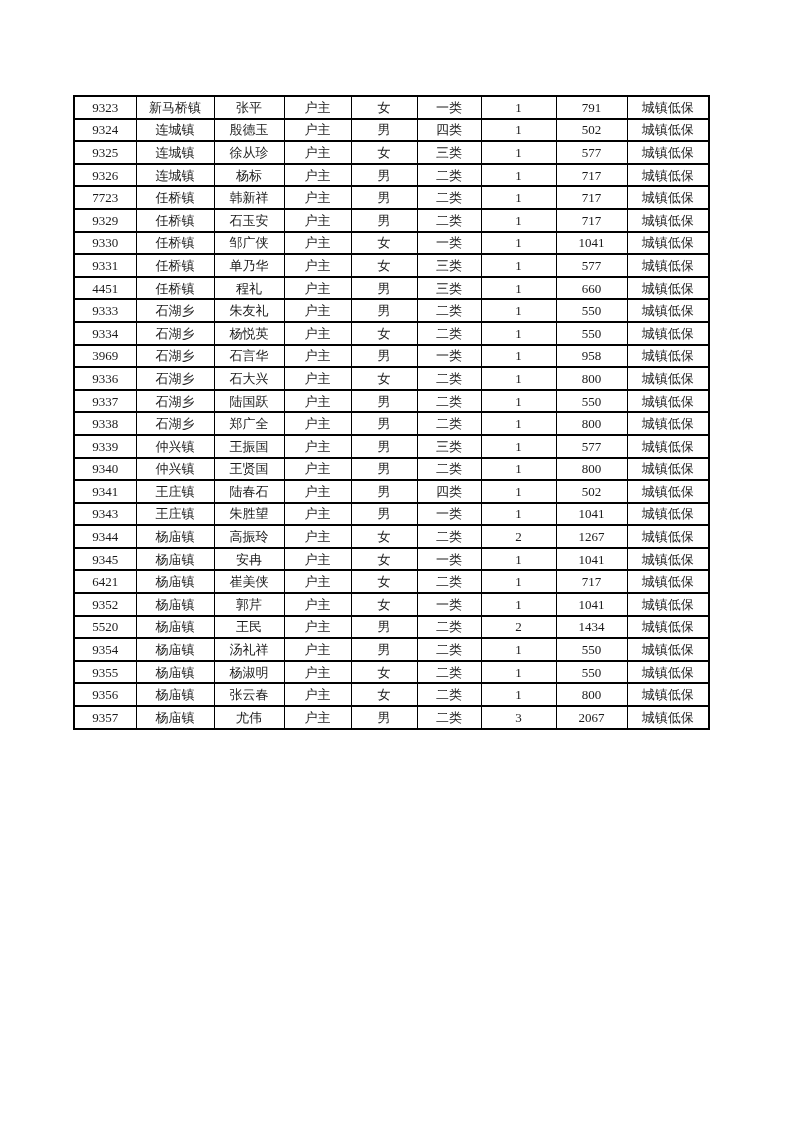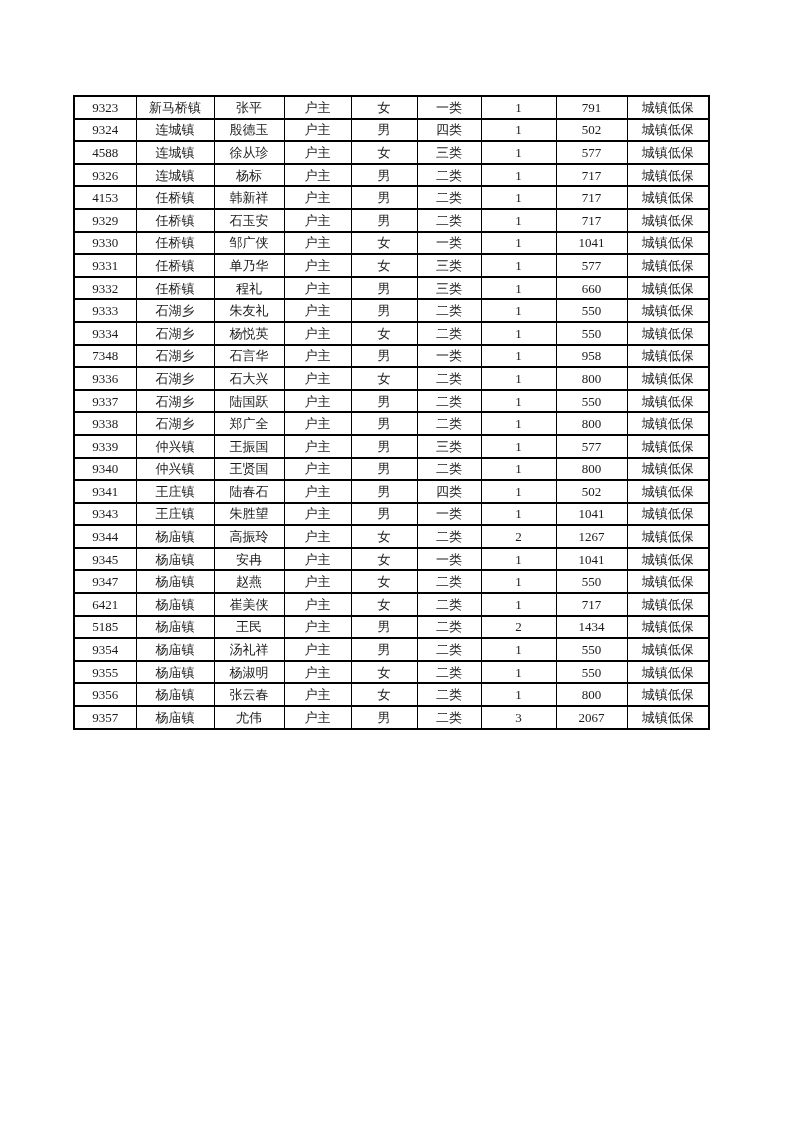--- a/index.html
+++ b/index.html
@@ -81,21 +81,21 @@
           <td>连城镇</td>
           <td>殷德玉</td>
           <td>户主</td>
           <td>男</td>
           <td>四类</td>
           <td>1</td>
           <td>502</td>
           <td>城镇低保</td>
         </tr>
         <tr>
-          <td>4588</td>
+          <td>9325</td>
           <td>连城镇</td>
           <td>徐从珍</td>
           <td>户主</td>
           <td>女</td>
           <td>三类</td>
           <td>1</td>
           <td>577</td>
           <td>城镇低保</td>
         </tr>
         <tr>
@@ -103,21 +103,21 @@
           <td>连城镇</td>
           <td>杨标</td>
           <td>户主</td>
           <td>男</td>
           <td>二类</td>
           <td>1</td>
           <td>717</td>
           <td>城镇低保</td>
         </tr>
         <tr>
-          <td>4153</td>
+          <td>7723</td>
           <td>任桥镇</td>
           <td>韩新祥</td>
           <td>户主</td>
           <td>男</td>
           <td>二类</td>
           <td>1</td>
           <td>717</td>
           <td>城镇低保</td>
         </tr>
         <tr>
@@ -147,21 +147,21 @@
           <td>任桥镇</td>
           <td>单乃华</td>
           <td>户主</td>
           <td>女</td>
           <td>三类</td>
           <td>1</td>
           <td>577</td>
           <td>城镇低保</td>
         </tr>
         <tr>
-          <td>9332</td>
+          <td>4451</td>
           <td>任桥镇</td>
           <td>程礼</td>
           <td>户主</td>
           <td>男</td>
           <td>三类</td>
           <td>1</td>
           <td>660</td>
           <td>城镇低保</td>
         </tr>
         <tr>
@@ -180,21 +180,21 @@
           <td>石湖乡</td>
           <td>杨悦英</td>
           <td>户主</td>
           <td>女</td>
           <td>二类</td>
           <td>1</td>
           <td>550</td>
           <td>城镇低保</td>
         </tr>
         <tr>
-          <td>7348</td>
+          <td>3969</td>
           <td>石湖乡</td>
           <td>石言华</td>
           <td>户主</td>
           <td>男</td>
           <td>一类</td>
           <td>1</td>
           <td>958</td>
           <td>城镇低保</td>
         </tr>
         <tr>
@@ -290,43 +290,43 @@
           <td>杨庙镇</td>
           <td>安冉</td>
           <td>户主</td>
           <td>女</td>
           <td>一类</td>
           <td>1</td>
           <td>1041</td>
           <td>城镇低保</td>
         </tr>
         <tr>
-          <td>9347</td>
-          <td>杨庙镇</td>
-          <td>赵燕</td>
-          <td>户主</td>
-          <td>女</td>
-          <td>二类</td>
-          <td>1</td>
-          <td>550</td>
-          <td>城镇低保</td>
-        </tr>
-        <tr>
           <td>6421</td>
           <td>杨庙镇</td>
           <td>崔美侠</td>
           <td>户主</td>
           <td>女</td>
           <td>二类</td>
           <td>1</td>
           <td>717</td>
           <td>城镇低保</td>
         </tr>
         <tr>
-          <td>5185</td>
+          <td>9352</td>
+          <td>杨庙镇</td>
+          <td>郭芹</td>
+          <td>户主</td>
+          <td>女</td>
+          <td>一类</td>
+          <td>1</td>
+          <td>1041</td>
+          <td>城镇低保</td>
+        </tr>
+        <tr>
+          <td>5520</td>
           <td>杨庙镇</td>
           <td>王民</td>
           <td>户主</td>
           <td>男</td>
           <td>二类</td>
           <td>2</td>
           <td>1434</td>
           <td>城镇低保</td>
         </tr>
         <tr>

